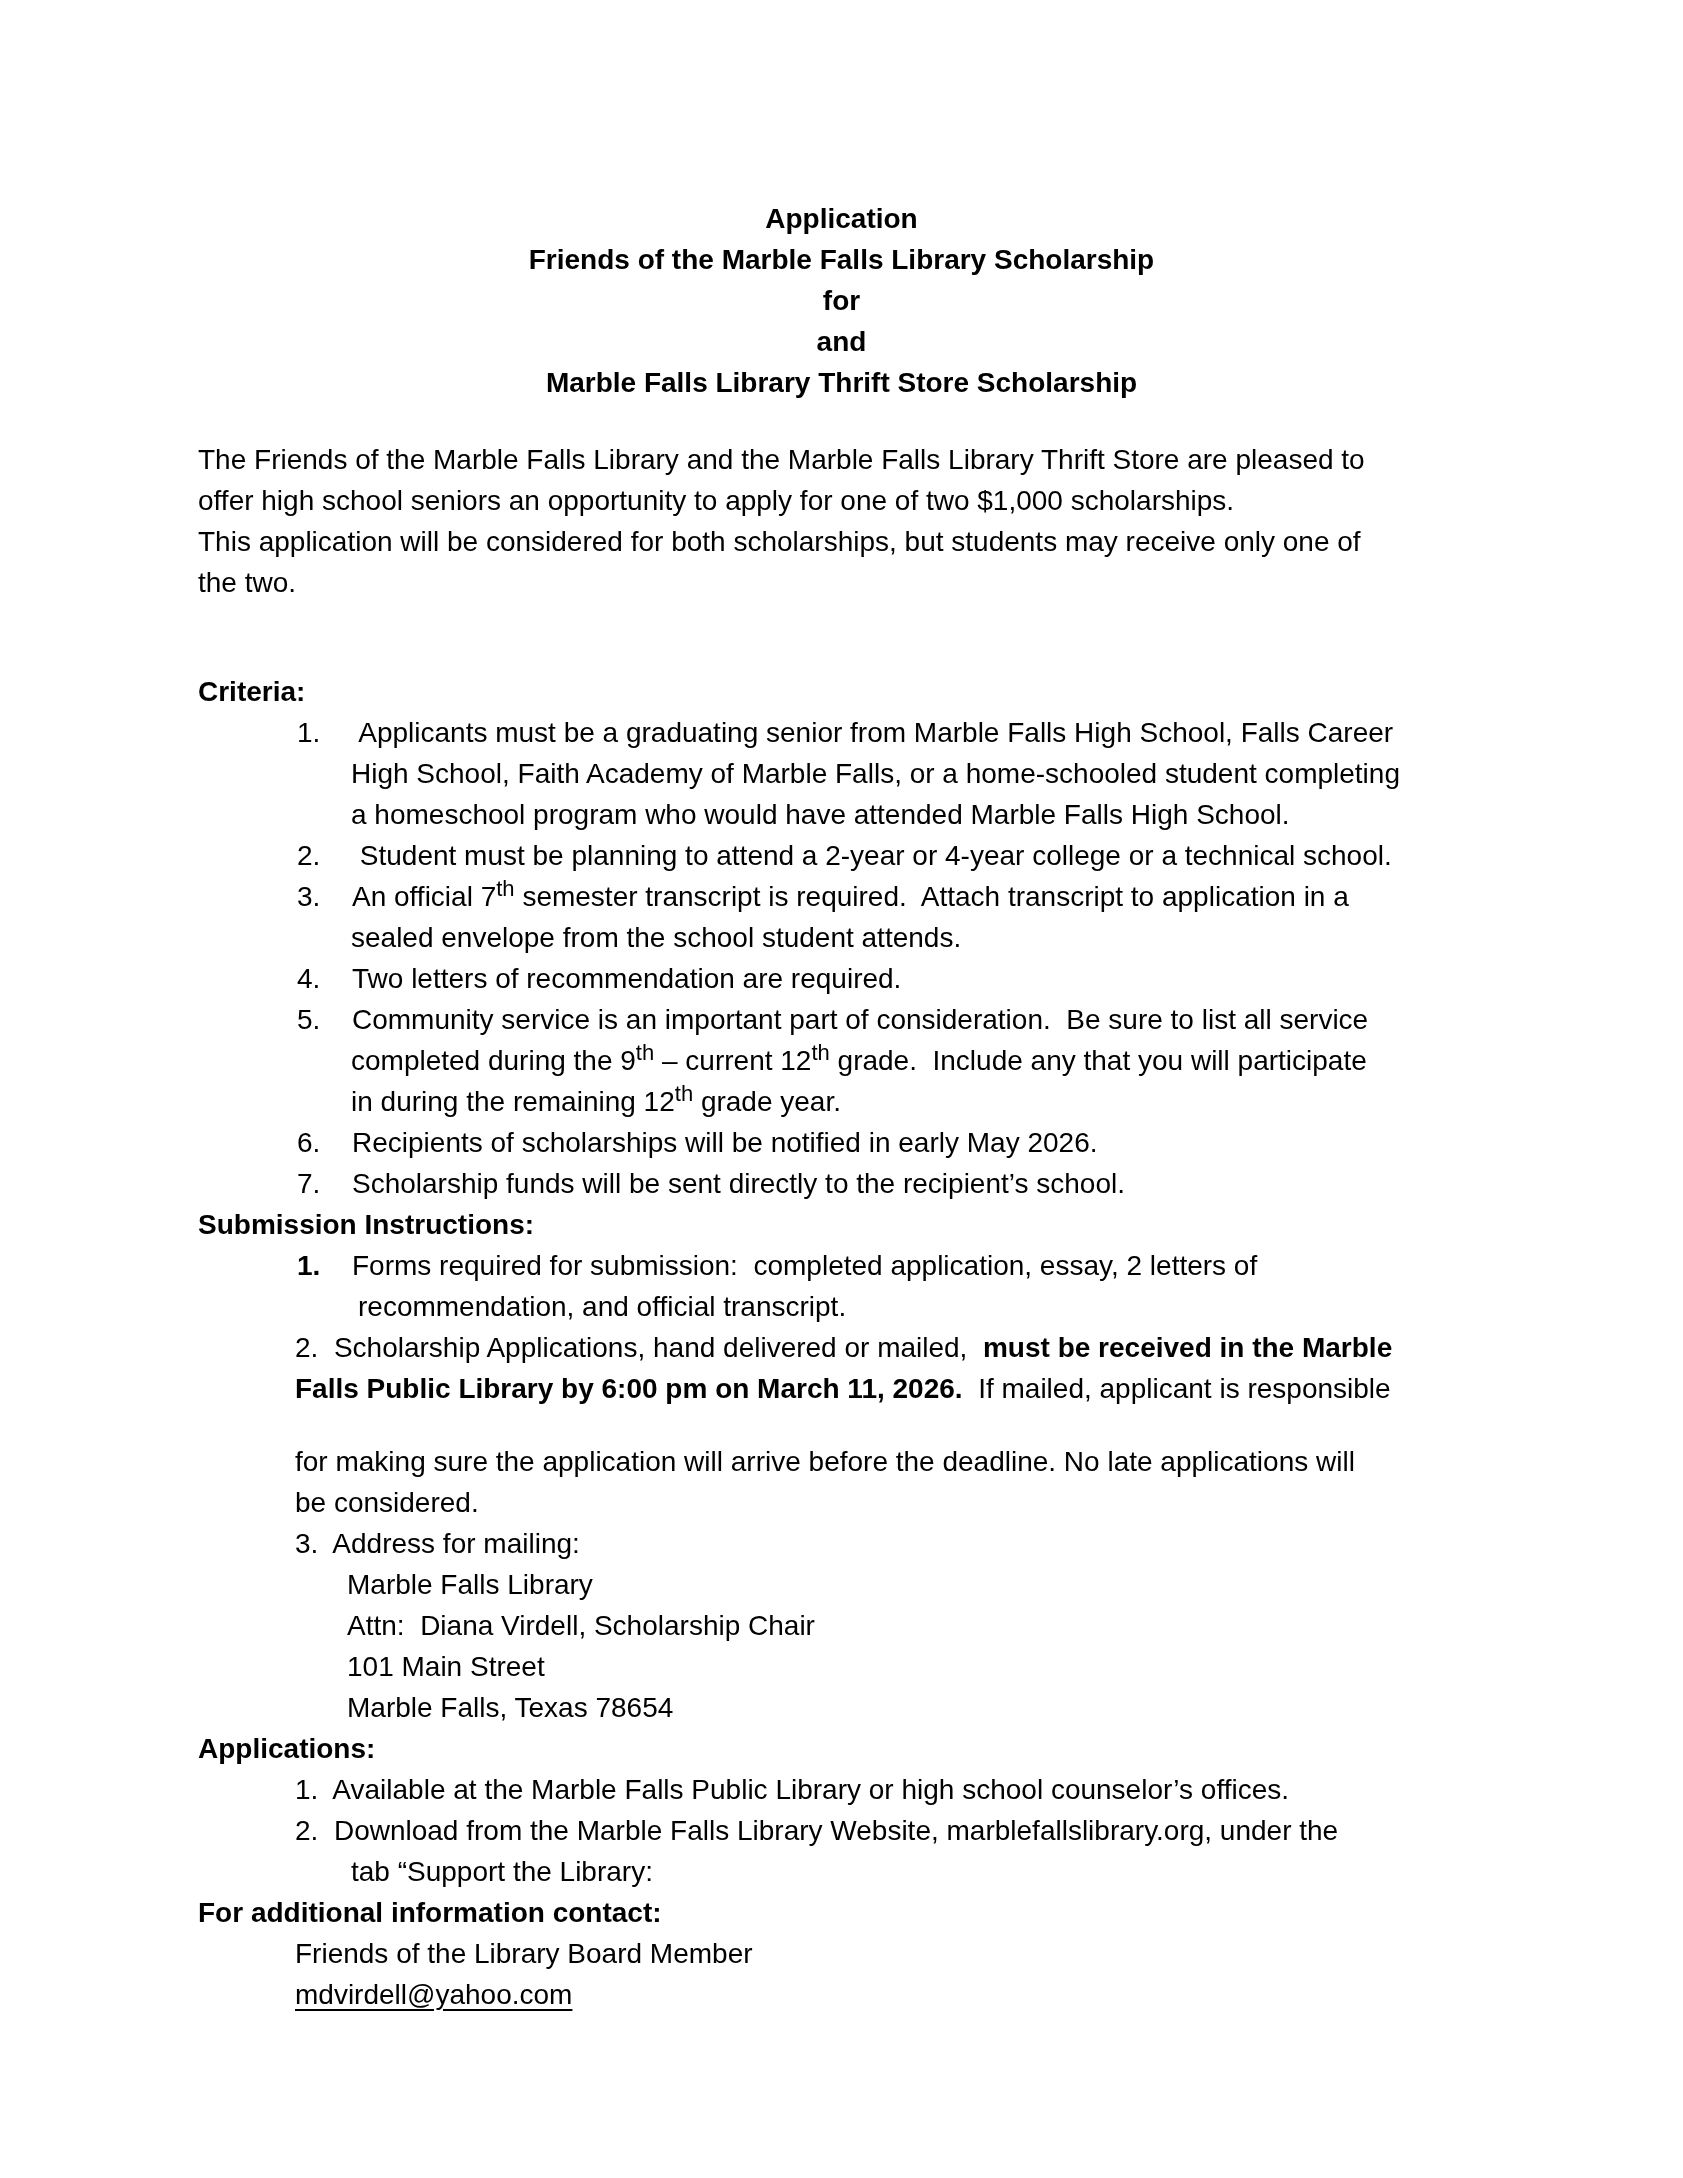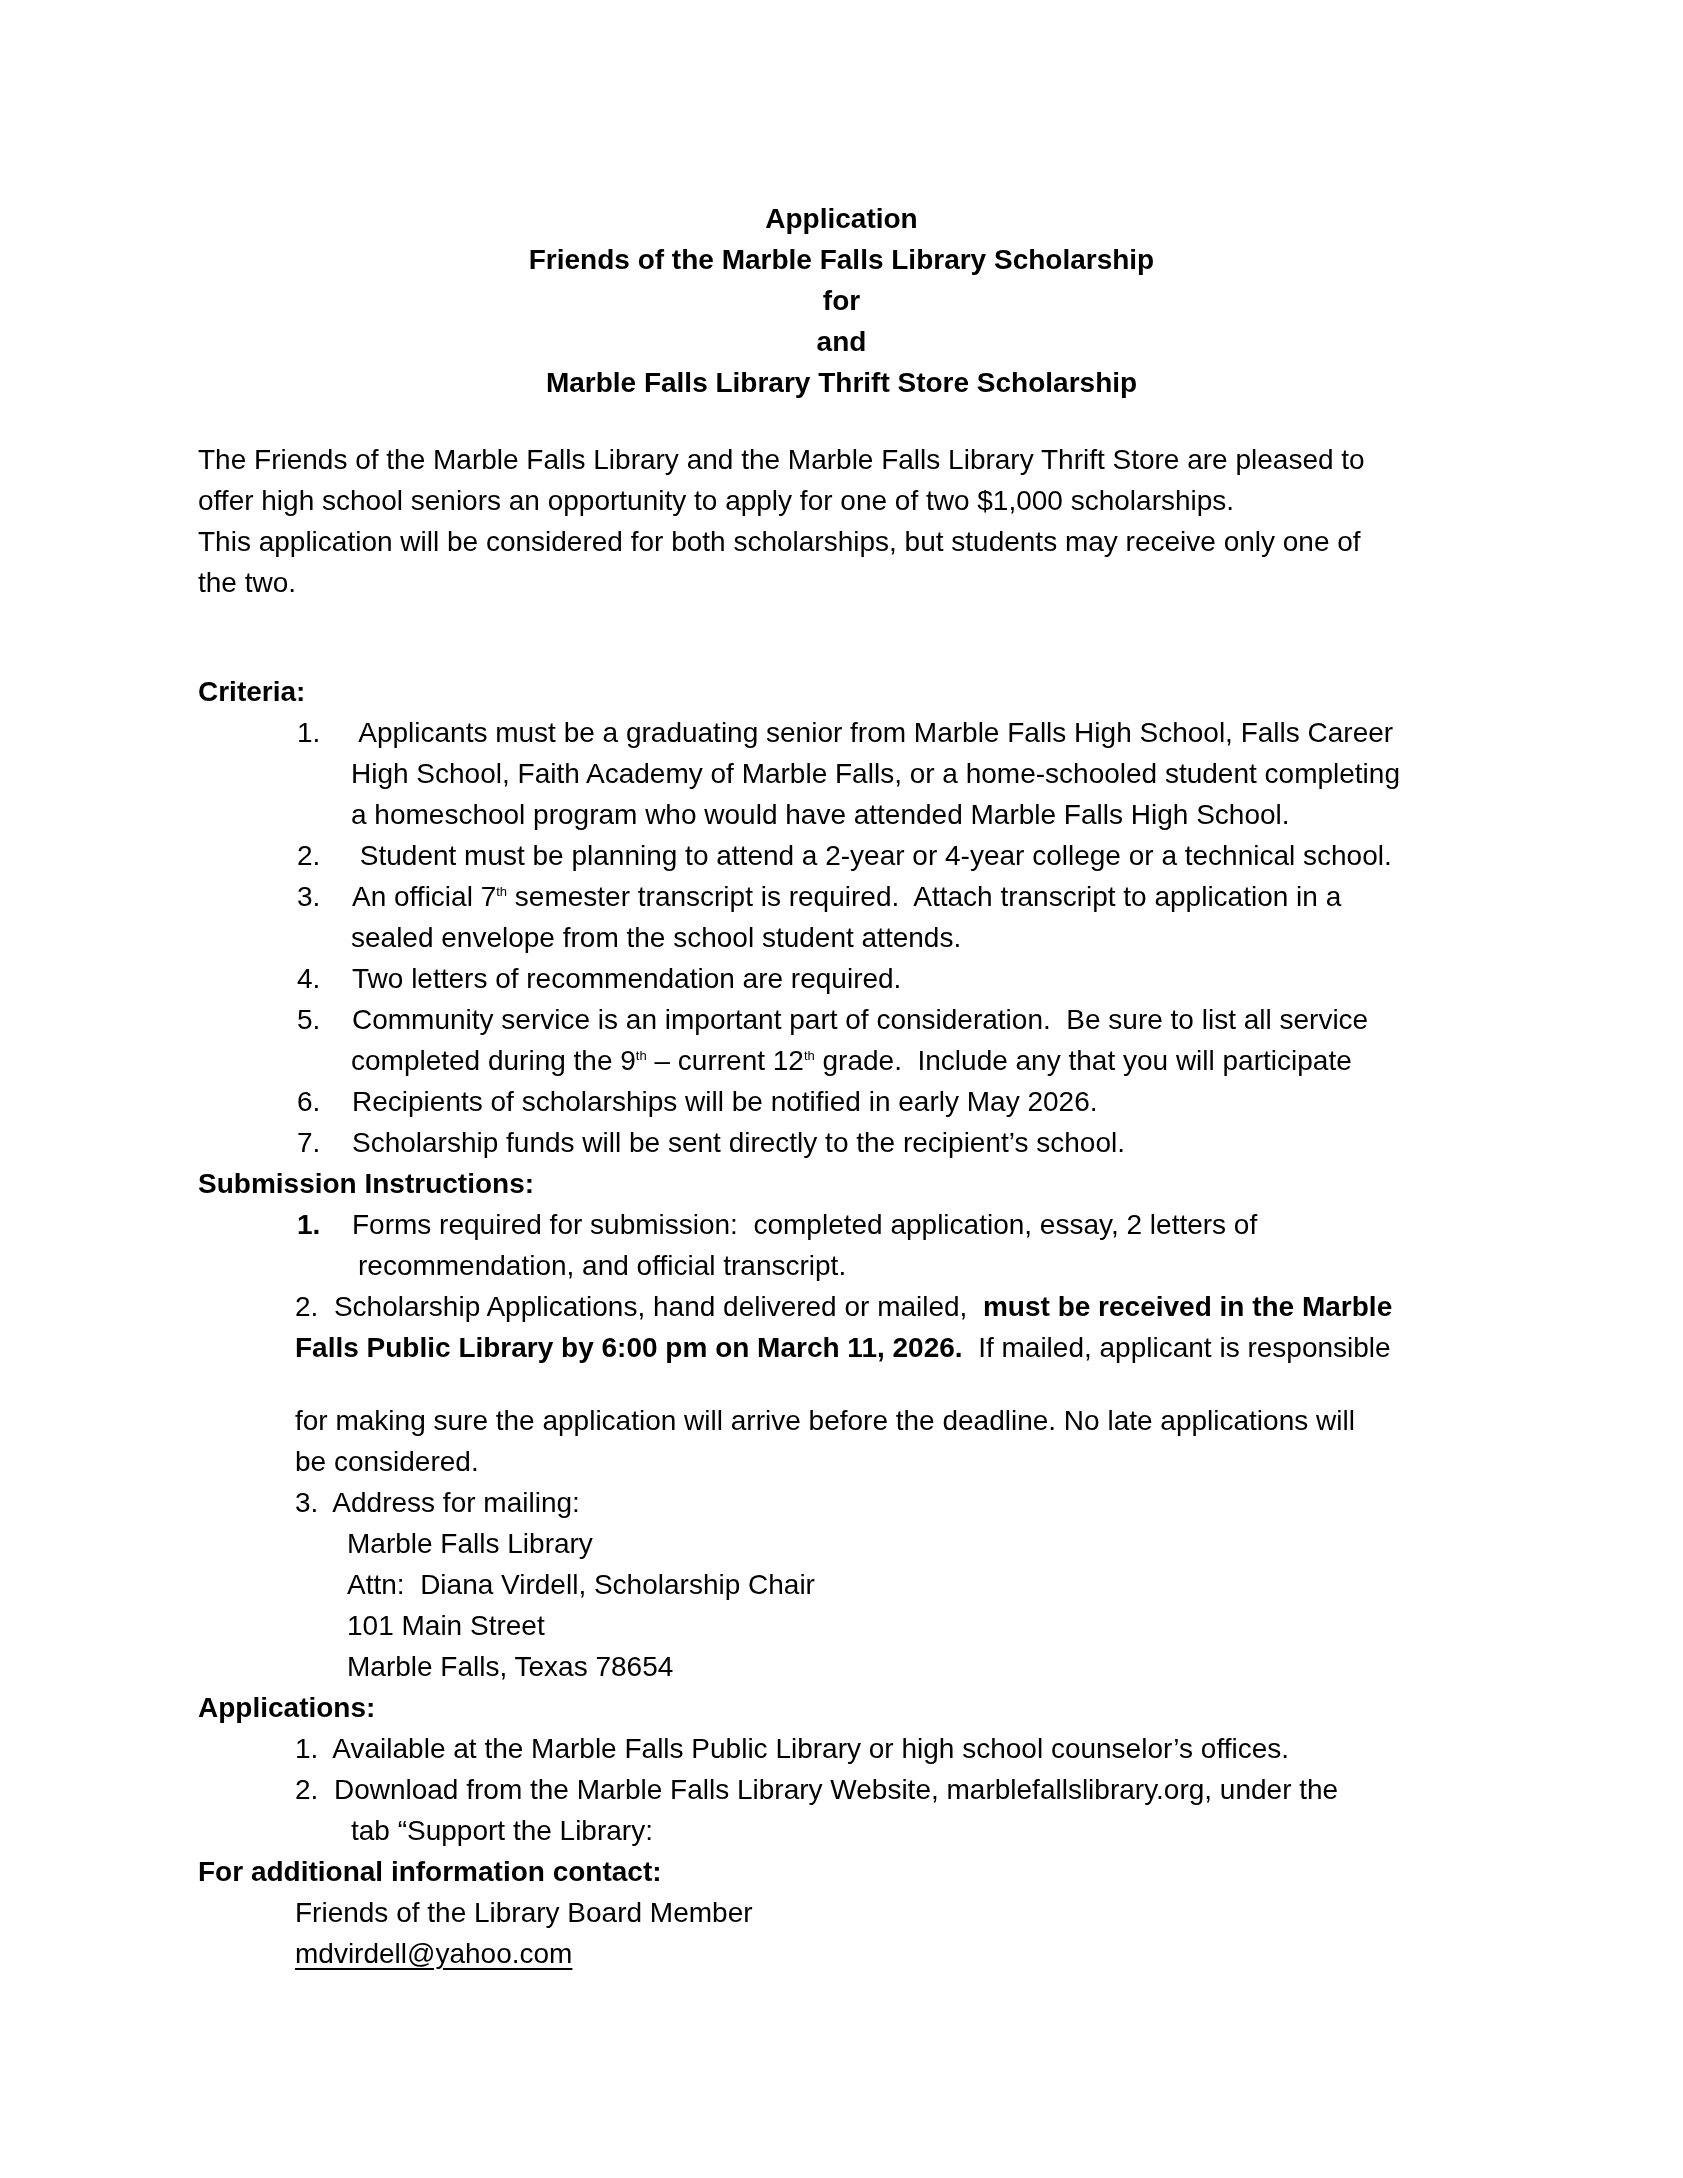--- a/index.html
+++ b/index.html
@@ -19,21 +19,21 @@
     position:relative;
     height:41px;
     line-height:41px;
     white-space:pre;
   }
   .line.center{text-align:center;}
   .line.bold{font-weight:700;}
   .marker{display:inline-block;}
   .b{font-weight:700;}
   .u{text-decoration:underline;text-underline-offset:5px;}
-  .sup{font-size:13px;position:relative;top:-10px;}
+  .sup{font-size:22px;position:relative;top:-10px;}
 </style>
 </head>
 <body>
 
 <div class="page">
     <div class="line center bold"><span>Application</span></div>
     <div class="line center bold"><span>Friends of the Marble Falls Library Scholarship</span></div>
     <div class="line center bold"><span>for</span></div>
     <div class="line center bold"><span>and</span></div>
     <div class="line center bold"><span>Marble Falls Library Thrift Store Scholarship</span></div>
@@ -44,20 +44,21 @@
     <div class="line bold" style="margin-top: 68px;"><span>Criteria:</span></div>
     <div class="line" style="padding-left: 99px;"><span class="marker" style="width: 55px;">1.</span><span> Applicants must be a graduating senior from Marble Falls High School, Falls Career</span></div>
     <div class="line" style="padding-left: 153px;"><span>High School, Faith Academy of Marble Falls, or a home-schooled student completing</span></div>
     <div class="line" style="padding-left: 153px;"><span>a homeschool program who would have attended Marble Falls High School.</span></div>
     <div class="line" style="padding-left: 99px;"><span class="marker" style="width: 55px;">2.</span><span> Student must be planning to attend a 2-year or 4-year college or a technical school.</span></div>
     <div class="line" style="padding-left: 99px;"><span class="marker" style="width: 55px;">3.</span><span>An official 7</span><span class="sup">th</span><span> semester transcript is required.  Attach transcript to application in a</span></div>
     <div class="line" style="padding-left: 153px;"><span>sealed envelope from the school student attends.</span></div>
     <div class="line" style="padding-left: 99px;"><span class="marker" style="width: 55px;">4.</span><span>Two letters of recommendation are required.</span></div>
     <div class="line" style="padding-left: 99px;"><span class="marker" style="width: 55px;">5.</span><span>Community service is an important part of consideration.  Be sure to list all service</span></div>
     <div class="line" style="padding-left: 153px;"><span>completed during the 9</span><span class="sup">th</span><span> – current 12</span><span class="sup">th</span><span> grade.  Include any that you will participate</span></div>
+    <div class="line" style="padding-left: 153px;"><span>in during the remaining 12</span><span class="sup">th</span><span> grade year.</span></div>
     <div class="line" style="padding-left: 99px;"><span class="marker" style="width: 55px;">6.</span><span>Recipients of scholarships will be notified in early May 2026.</span></div>
     <div class="line" style="padding-left: 99px;"><span class="marker" style="width: 55px;">7.</span><span>Scholarship funds will be sent directly to the recipient’s school.</span></div>
     <div class="line bold"><span>Submission Instructions:</span></div>
     <div class="line" style="padding-left: 99px;"><span class="marker b" style="width: 55px;">1.</span><span>Forms required for submission:  completed application, essay, 2 letters of</span></div>
     <div class="line" style="padding-left: 160px;"><span>recommendation, and official transcript.</span></div>
     <div class="line" style="padding-left: 97px;"><span>2.  Scholarship Applications, hand delivered or mailed,  </span><span class="b">must be received in the Marble</span></div>
     <div class="line" style="padding-left: 97px;"><span class="b">Falls Public Library by 6:00 pm on March 11, 2026.</span><span>  If mailed, applicant is responsible</span></div>
     <div class="line" style="padding-left: 97px; margin-top: 32px;"><span>for making sure the application will arrive before the deadline. No late applications will</span></div>
     <div class="line" style="padding-left: 97px;"><span>be considered.</span></div>
     <div class="line" style="padding-left: 97px;"><span>3.  Address for mailing:</span></div>

